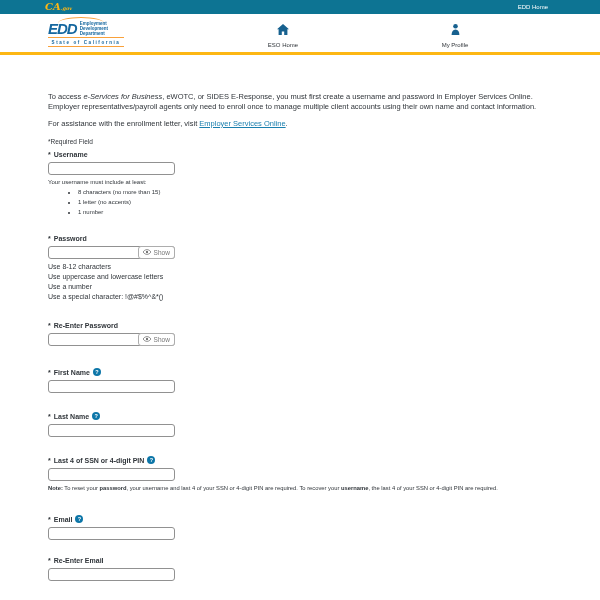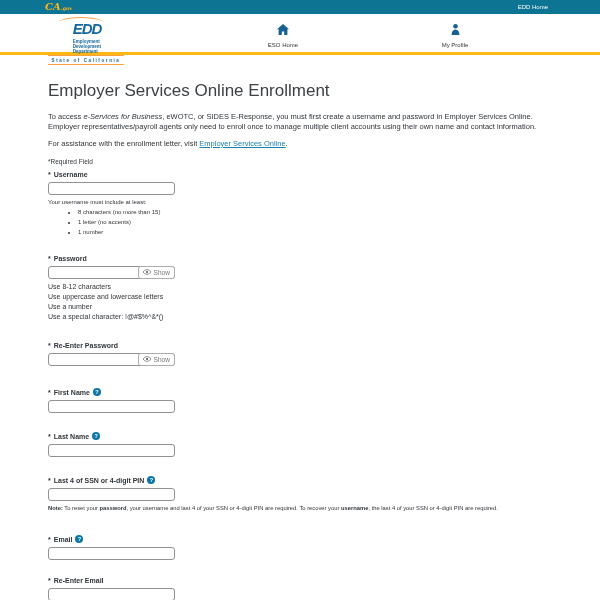--- a/index.html
+++ b/index.html
@@ -11,21 +11,21 @@
   .ca-logo { margin-left:45px; color:#fdb714; font-family:"DejaVu Serif", serif;
     font-style:italic; font-weight:bold; font-size:10px; line-height:10px; }
   .ca-logo .gov { font-size:5px; font-style:italic; }
   .topbar-link { margin-left:auto; margin-right:52px; color:#ffffff; font-size:6px; text-decoration:none; }
 
   
   .header { height:38px; background:#fff; position:relative; }
   .edd-logo { position:absolute; left:48px; top:3px; width:78px; }
   .edd-arc { width:46px; height:6px; border-top:1.5px solid #f9a13a;
     border-radius:50% 50% 0 0 / 100% 100% 0 0; margin-left:10px; }
-  .edd-row { display:flex; align-items:center; gap:3px; margin-top:-2px;flex-direction:column; }
+  .edd-row { display:flex; align-items:center; gap:3px; margin-top:-2px; }
   .edd-acronym { font-size:15px; font-weight:bold; font-style:italic;
     color:#15679f; letter-spacing:-1px; line-height:15px; }
   .edd-dept { font-size:4.5px; font-weight:bold; color:#15679f; line-height:5px; }
   .edd-state { font-size:4.5px; font-weight:bold; letter-spacing:1.6px; color:#15679f;
     border-top:1px solid #f9a13a; border-bottom:1.5px solid #f9a13a;
     padding:1.5px 0; margin-top:1px; width:76px; text-align:center; white-space:nowrap; }
   .nav-item { position:absolute; top:7px; text-align:center; cursor:pointer; }
   .nav-eso { left:238px; width:90px; }
   .nav-profile { left:410px; width:90px; }
   .nav-label { display:block; font-size:6px; color:#30353a; margin-top:3px; }
@@ -107,21 +107,20 @@
         </svg>
     </span>
     <span class="nav-label">My Profile</span>
   </div>
 </div>
 
 <div class="gold-rule"></div>
 
 <div class="content">
 
-  <h1>Employer Services Online Enrollment</h1>
 
   <p class="intro"><span>To access </span><i>e-Services for Business</i><span>, eWOTC, or SIDES E-Response, you must first create a username and password in Employer Services Online. Employer representatives/payroll agents only need to enroll once to manage multiple client accounts using their own name and contact information.</span></p>
 
   <p class="assist"><span>For assistance with the enrollment letter, visit </span><a>Employer Services Online</a><span>.</span></p>
 
   <p class="required-note">*Required Field</p>
 
   <div class="g-username">
     <label class="flabel">
         <span>*</span>

